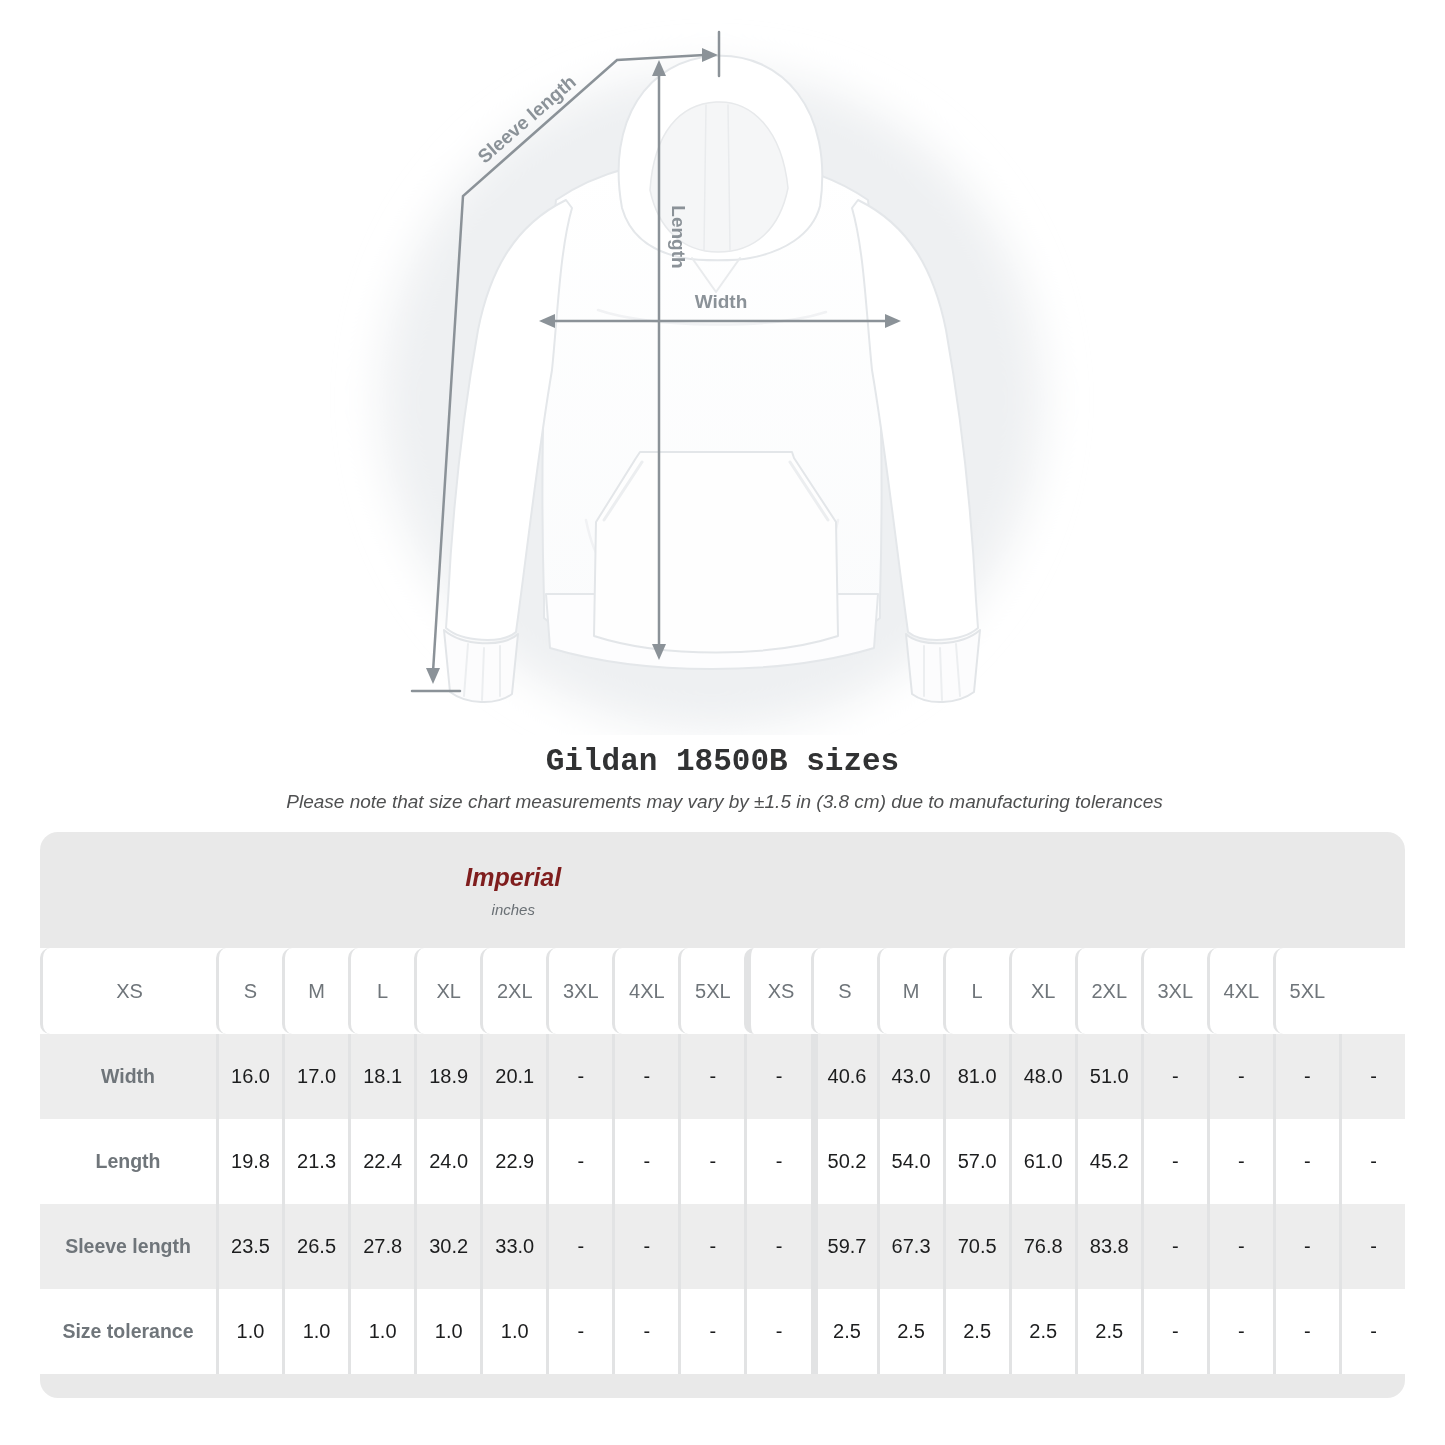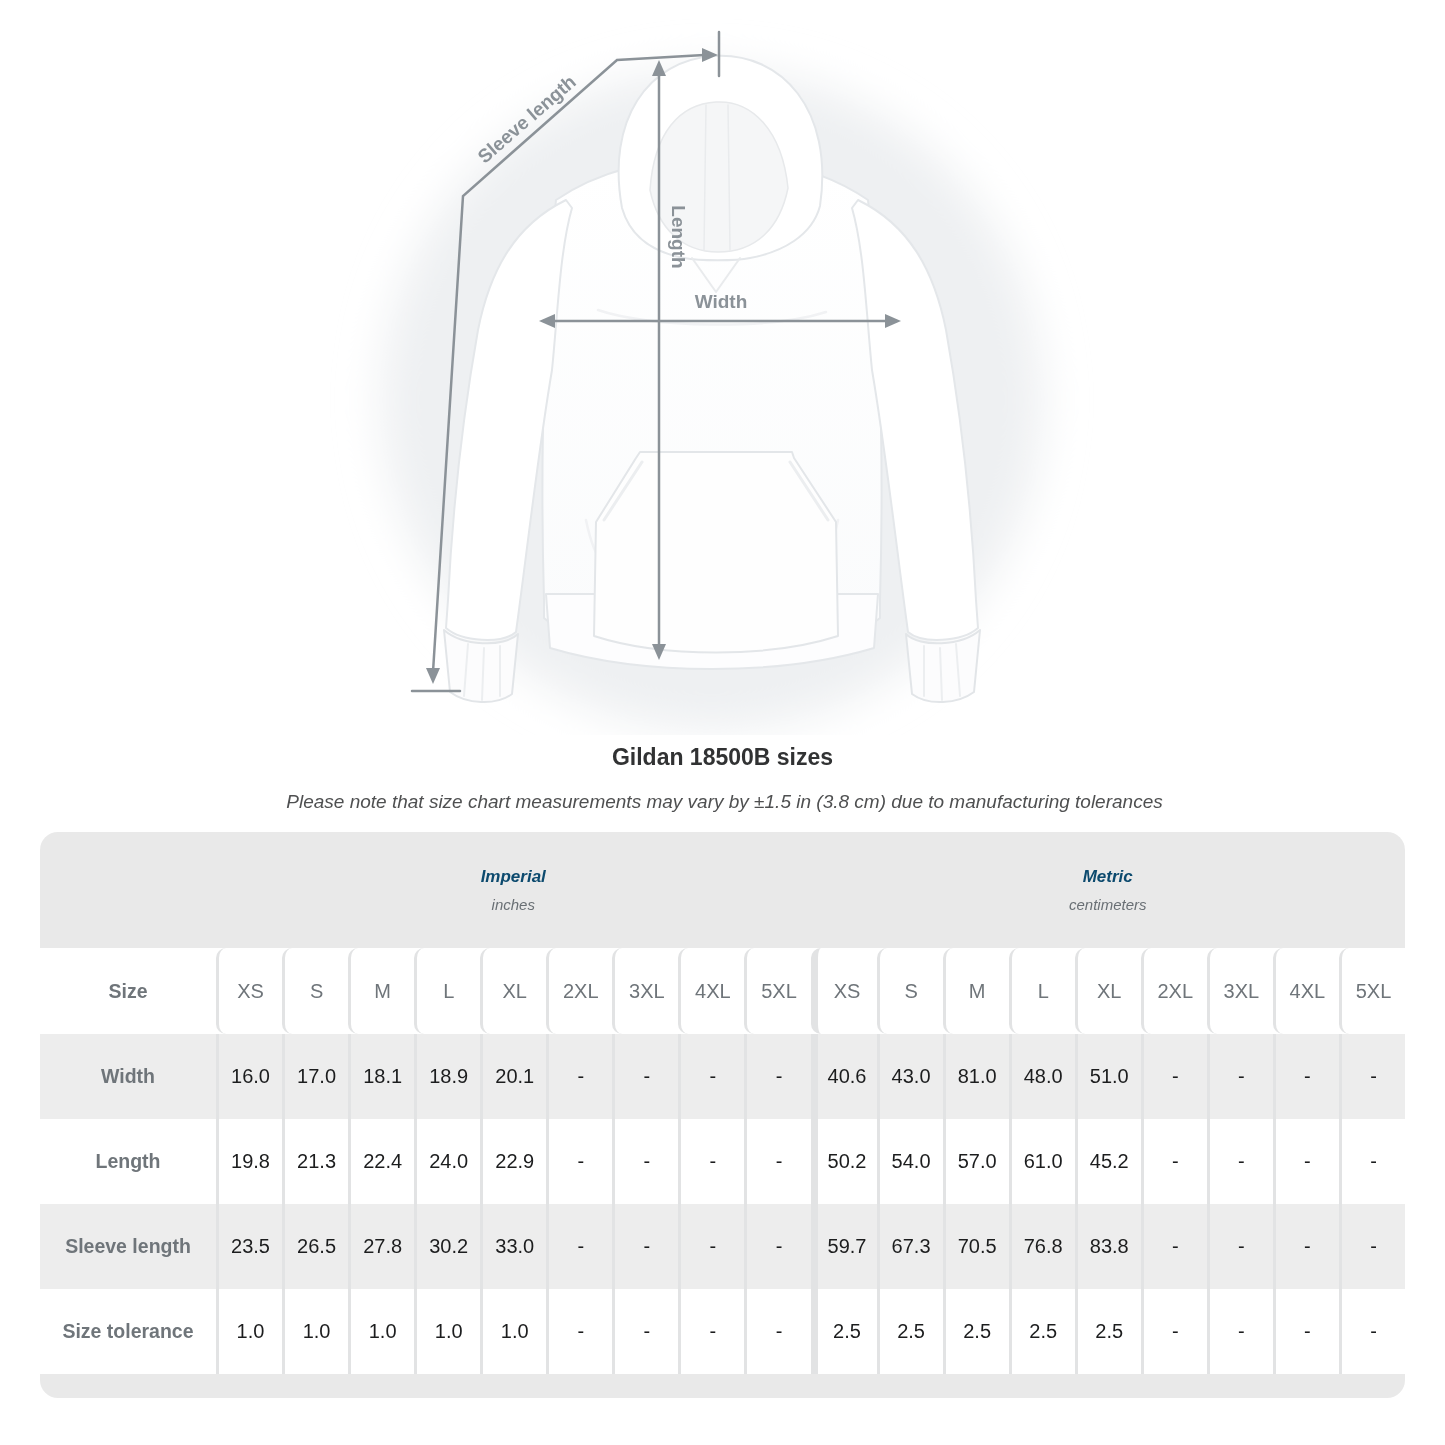--- a/index.html
+++ b/index.html
@@ -7,35 +7,35 @@
     position:relative;width:1445px;height:1445px;background:#ffffff;overflow:hidden;
     font-family:"Liberation Sans", sans-serif;
   }
   
   .figure{position:absolute;left:0;top:0;width:1445px;height:735px;}
   .figure svg{display:block;}
   .dim-label{font-weight:bold;font-size:19px;fill:#8b9298;}
   
   .page-title{
     position:absolute;left:0;top:744px;width:100%;text-align:center;
-    font-size:23px;font-weight:bold;color:#313233;margin:0;
+    font-size:31px;font-weight:bold;color:#313233;margin:0;font-family:Liberation Mono, monospace;
   }
   .page-subtitle{
     position:absolute;left:0;top:789px;width:100%;text-align:center;
     font-size:19px;font-style:italic;color:#4f5051;margin:2px;
   }
   
   .size-table{position:absolute;left:40px;top:832px;width:1365px;}
   .unit-band{
     display:grid;grid-template-columns:calc(176px + (100% - 176px)/2) 1fr;
     background:#e9e9e9;border-radius:18px 18px 0 0;height:116px;
   }
   .unit-cell{display:flex;flex-direction:column;align-items:center;justify-content:center;gap:9px;}
   .unit-cell:first-child{padding-left:176px;}
-  .unit-name{font-size:17px;font-weight:bold;font-style:italic;color:#0c4a6e;}
+  .unit-name{font-size:25px;font-weight:bold;font-style:italic;color:#7f1d1d;}
   .unit-sub{font-size:15px;font-style:italic;color:#696f74;}
   .grid-row{display:grid;grid-template-columns:176px repeat(18,1fr);}
   .size-header{height:86px;background:#ffffff;}
   .data-row{height:85px;background:#ffffff;}
   .data-row.alt{background:#ededed;}
   .cell{
     display:flex;align-items:center;justify-content:center;
     font-size:20px;color:#1c1d1e;box-sizing:border-box;
   }
   .cell.sep{border-left:3px solid #e2e3e4;}
@@ -131,28 +131,23 @@
   <h1 class="page-title">Gildan 18500B sizes</h1>
   <p class="page-subtitle">Please note that size chart measurements may vary by ±1.5 in (3.8 cm) due to manufacturing tolerances</p>
 
   <div class="size-table">
 
     <div class="unit-band">
       <div class="unit-cell">
         <div class="unit-name">Imperial</div>
         <div class="unit-sub">inches</div>
       </div>
-      <div class="unit-cell">
-        <div class="unit-name">Metric</div>
-        <div class="unit-sub">centimeters</div>
-      </div>
     </div>
 
     <div class="grid-row size-header" id="size-header">
-      <div class="cell row-label">Size</div>
 
     <div class="cell size-col sep">XS</div>
         <div class="cell size-col sep">S</div>
         <div class="cell size-col sep">M</div>
         <div class="cell size-col sep">L</div>
         <div class="cell size-col sep">XL</div>
         <div class="cell size-col sep">2XL</div>
         <div class="cell size-col sep">3XL</div>
         <div class="cell size-col sep">4XL</div>
         <div class="cell size-col sep">5XL</div>

